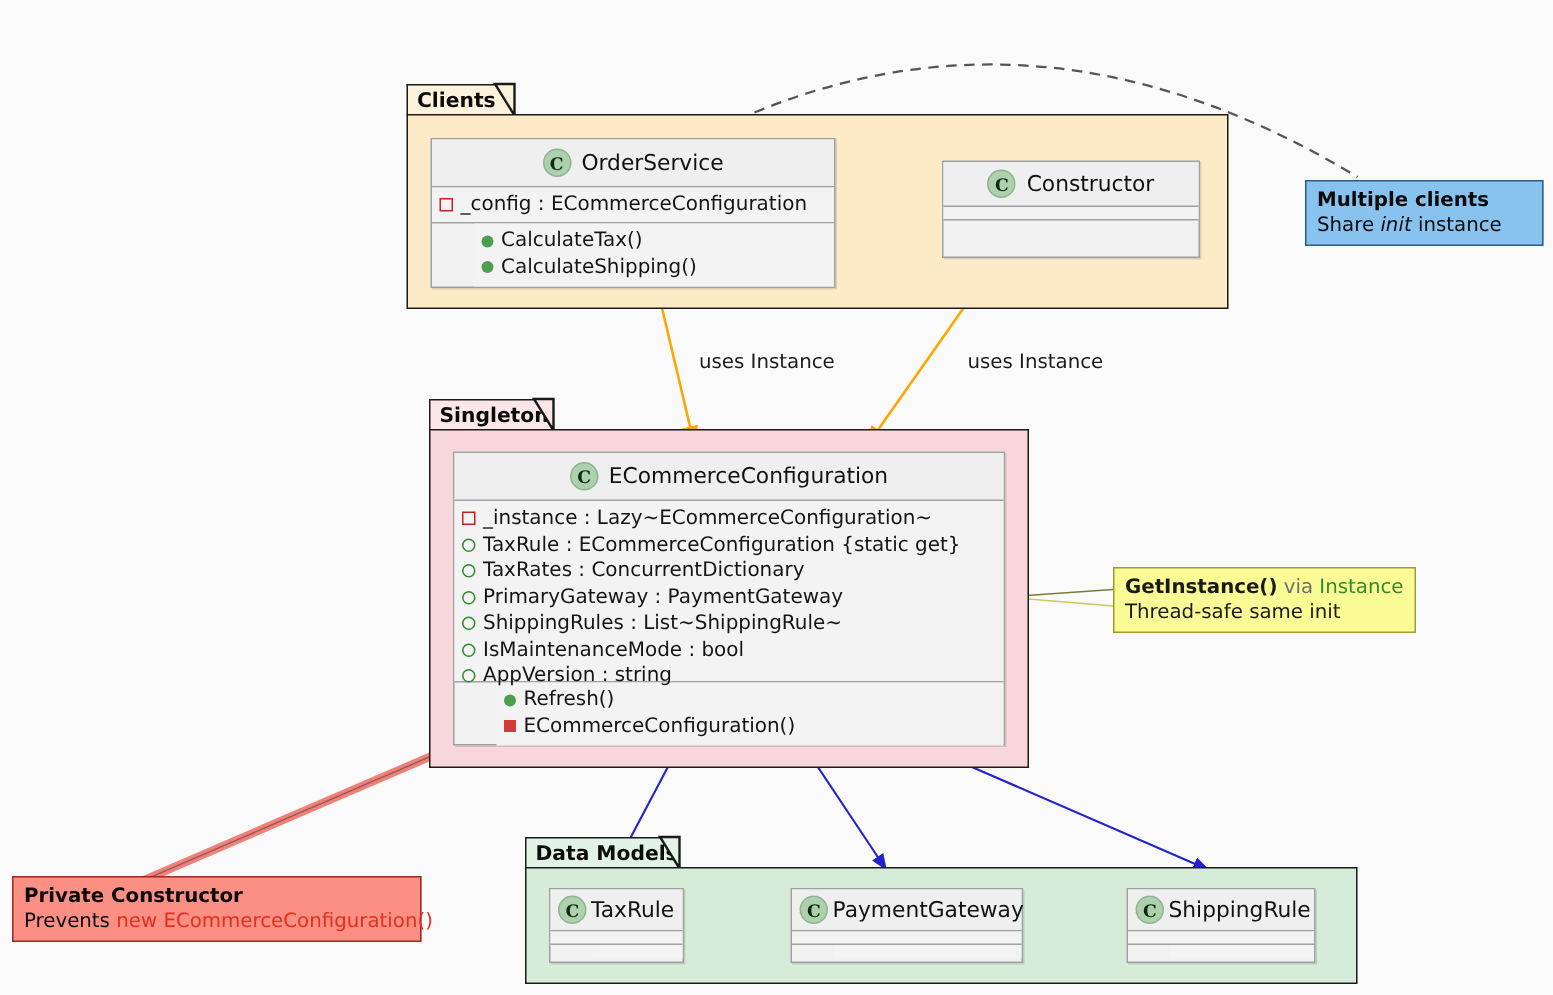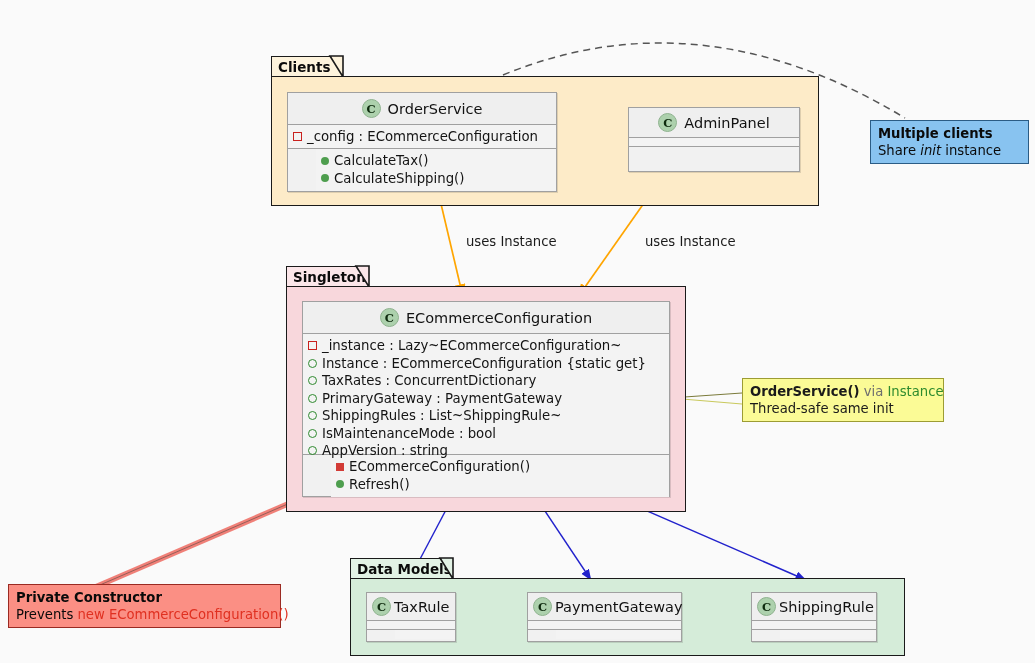--- a/index.html
+++ b/index.html
@@ -234,21 +234,21 @@
       <div class="member">
         <span class="m-pub-method"></span>
         <span>CalculateShipping()</span>
       </div>
     </div>
   </div>
 
   <div class="cls" style="left:628px; top:107px; width:172px; height:65px;">
     <div class="cls-header" style="height:30px;">
       <span class="cls-icon">C</span>
-      <span>AdminPanel</span>
+      <span>Constructor</span>
     </div>
     <div class="cls-compart empty"></div>
   </div>
 
   <div class="pkg-tab" style="left:286px; top:266px; width:83px; height:38px; background:#FBE6E9;">
     <span>Singleton</span>
   </div>
   <svg class="layer-svg" viewBox="0 0 1035 663">
     <path d="M 356,266 L 369,266 L 369,287 L 356,266 z" fill="#FBE6E9" stroke="#1A1A1A" stroke-width="1.6"></path>
   </svg>
@@ -259,21 +259,21 @@
       <span class="cls-icon">C</span>
       <span>ECommerceConfiguration</span>
     </div>
     <div class="cls-compart" style="height:121px;">
       <div class="member">
         <span class="m-priv-field"></span>
         <span>_instance : Lazy~ECommerceConfiguration~</span>
       </div>
       <div class="member">
         <span class="m-pub-field"></span>
-        <span>Instance : ECommerceConfiguration {static get}</span>
+        <span>TaxRule : ECommerceConfiguration {static get}</span>
       </div>
       <div class="member">
         <span class="m-pub-field"></span>
         <span>TaxRates : ConcurrentDictionary</span>
       </div>
       <div class="member">
         <span class="m-pub-field"></span>
         <span>PrimaryGateway : PaymentGateway</span>
       </div>
       <div class="member">
@@ -283,27 +283,27 @@
       <div class="member">
         <span class="m-pub-field"></span>
         <span>IsMaintenanceMode : bool</span>
       </div>
       <div class="member">
         <span class="m-pub-field"></span>
         <span>AppVersion : string</span>
       </div>
     </div>
     <div class="cls-compart last">
+      <div class="member">
+        <span class="m-pub-method"></span>
+        <span>Refresh()</span>
+      </div>
       <div class="member">
         <span class="m-priv-method"></span>
         <span>ECommerceConfiguration()</span>
-      </div>
-      <div class="member">
-        <span class="m-pub-method"></span>
-        <span>Refresh()</span>
       </div>
     </div>
   </div>
 
   <div class="pkg-tab" style="left:350px; top:558px; width:103px; height:21px; background:#E2F2E5;">
     <span>Data Models</span>
   </div>
   <svg class="layer-svg" viewBox="0 0 1035 663">
     <path d="M 440,558 L 453,558 L 453,579 L 440,558 z" fill="#E2F2E5" stroke="#1A1A1A" stroke-width="1.6"></path>
   </svg>
@@ -350,21 +350,21 @@
     </svg>
     <div class="note-title">Multiple clients</div>
     <div><span>Share </span><span class="ital">init</span><span> instance</span></div>
   </div>
 
   <div class="note note-yellow" style="left:742px; top:378px; width:202px; height:44px;">
     <svg class="fold" width="16" height="16" viewBox="0 0 16 16">
       <path d="M0,0 L16,16 L16,0 z" fill="#E8E87E" stroke="#9C9C33" stroke-width="1"></path>
       <path d="M0,0 L16,16" stroke="#9C9C33" stroke-width="1"></path>
     </svg>
-    <div><span class="note-title">OrderService()</span><span class="grey"> via </span><span class="green-txt">Instance</span></div>
+    <div><span class="note-title">GetInstance()</span><span class="grey"> via </span><span class="green-txt">Instance</span></div>
     <div>Thread-safe same init</div>
   </div>
 
   <div class="note note-red" style="left:8px; top:584px; width:273px; height:44px;">
     <svg class="fold" width="16" height="16" viewBox="0 0 16 16">
       <path d="M0,0 L16,16 L16,0 z" fill="#F0756A" stroke="#9A2A22" stroke-width="1"></path>
       <path d="M0,0 L16,16" stroke="#9A2A22" stroke-width="1"></path>
     </svg>
     <div class="note-title">Private Constructor</div>
     <div><span>Prevents </span><span class="red-txt">new ECommerceConfiguration()</span></div>

